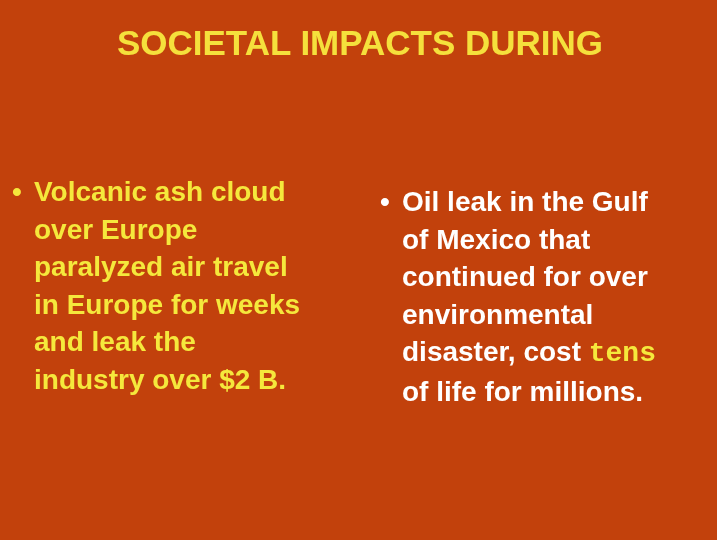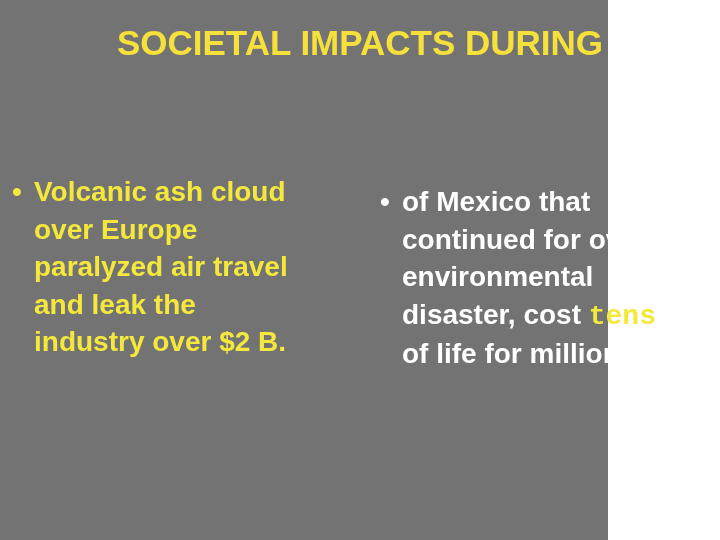--- a/index.html
+++ b/index.html
@@ -8,23 +8,23 @@
     padding: 0;
   }
   body {
     width: 720px;
     height: 540px;
     overflow: hidden;
     font-family: "Liberation Sans", sans-serif;
   }
   #slide {
     position: relative;
-    width: 608px;
+    width: 717px;
     height: 540px;
-    background: #737373;
+    background: #c2410c;
     box-sizing: border-box;
   }
 
   
   #slide-title {
     position: absolute;
     left: 40px;
     top: 22px;
     width: 640px;
     text-align: center;
@@ -94,30 +94,32 @@
     <span class="title-line">SOCIETAL IMPACTS DURING</span>
   </div>
 
   <div class="column" id="column-left">
     <div class="bullet-item tone-yellow">
       <span class="bullet-marker">•</span>
       <span class="bullet-text">
         <span class="line">Volcanic ash cloud</span>
         <span class="line">over Europe</span>
         <span class="line">paralyzed air travel</span>
+        <span class="line">in Europe for weeks</span>
         <span class="line">and leak the</span>
         <span class="line">industry over $2 B.</span>
       </span>
     </div>
   </div>
 
   <div class="column" id="column-right">
     <div class="bullet-item tone-white">
       <span class="bullet-marker">•</span>
       <span class="bullet-text" id="right-lines">
+          <span class="line"><span class="seg-white">Oil leak in the Gulf</span></span>
           <span class="line"><span class="seg-white">of Mexico that</span></span>
           <span class="line"><span class="seg-white">continued for over</span></span>
           <span class="line"><span class="seg-white">environmental</span></span>
           <span class="line"><span class="seg-white">disaster, cost </span><span class="seg-yellow">tens</span></span>
           <span class="line"><span class="seg-white">of life for millions.</span></span>
         </span>
     </div>
   </div>
 
 </div>

